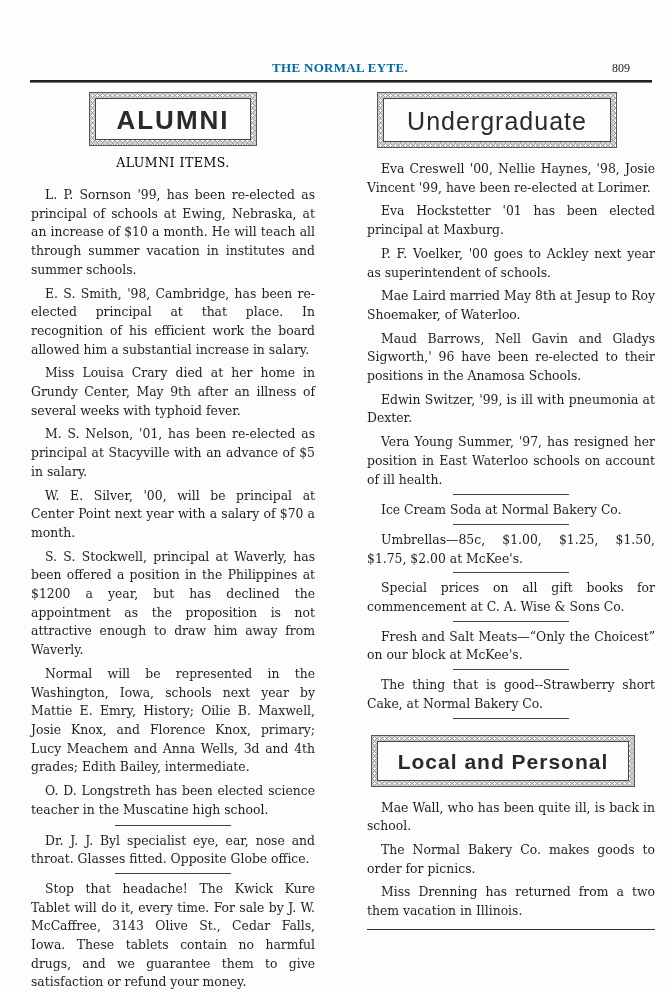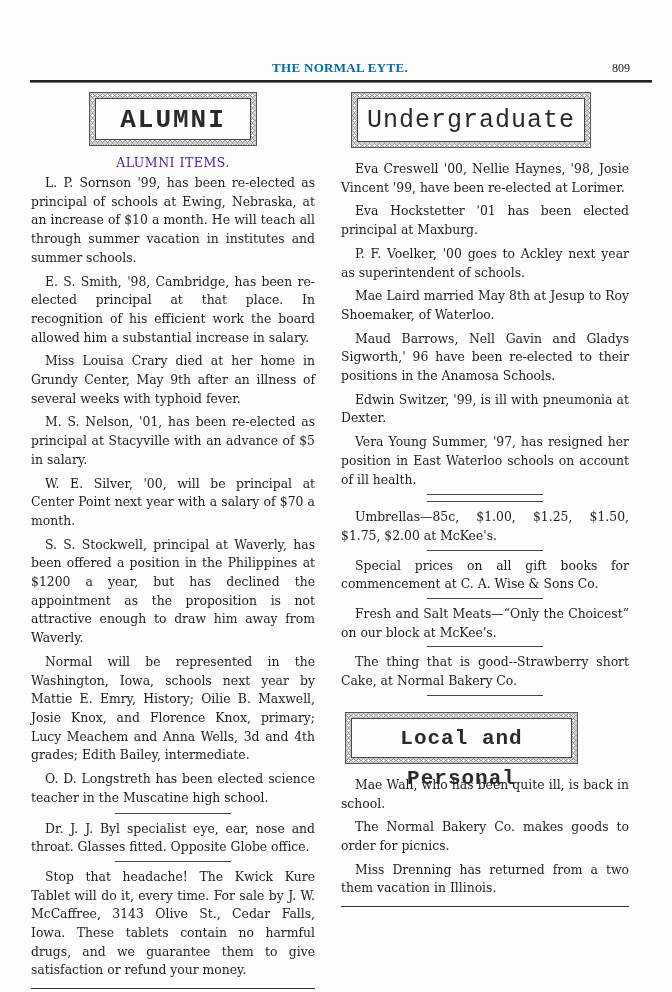--- a/index.html
+++ b/index.html
@@ -6,34 +6,34 @@
   html, body { width: 672px; height: 992px; background: #fdfdfb; overflow: hidden; }
   body { position: relative; font-family: "DejaVu Serif", "Liberation Serif", serif; color: #1f1f1f; }
 
   .running-head { position: absolute; top: 60px; left: 30px; width: 620px; height: 20px; }
   .running-title { position: absolute; left: 0; right: 0; text-align: center; font-family: "Liberation Serif", serif; font-weight: bold; font-size: 13px; letter-spacing: 0.3px; color: #0369a1; }
   .page-number { position: absolute; right: 20px; top: 1px; font-family: "Liberation Serif", serif; font-size: 12px; color: #222; text-align: center; }
   .head-rule { position: absolute; top: 80px; left: 30px; width: 622px; height: 3px; border-top: 2px solid #222; border-bottom: 1px solid #777; }
 
   .column { position: absolute; top: 92px; }
   .col-left { left: 31px; width: 284px; }
-  .col-right { left: 341px; width: 288px; }
+  .col-right { left: 367px; width: 288px; }
 
   .banner { position: relative; margin: 0 auto; padding: 5px; background:
       radial-gradient(circle at 50% 50%, #fff 1.2px, #444 1.6px, transparent 2.2px) 0 0 / 5px 5px,
       #cfcfcf; border: 1px solid #555; }
-  .banner-inner { background: #fdfdfb; border: 1px solid #444; text-align: center; font-family: Liberation Mono, monospace; font-weight: bold; color: #2a2a2a; letter-spacing: 1px; }
+  .banner-inner { background: #fdfdfb; border: 1px solid #444; text-align: center; font-family: Liberation Sans, sans-serif; font-weight: bold; color: #2a2a2a; letter-spacing: 1px; }
   .banner-alumni { width: 168px; height: 54px; margin-left: 58px; }
   .banner-alumni .banner-inner { height: 42px; line-height: 42px; font-size: 26px; letter-spacing: 2px; }
   .banner-under { width: 240px; height: 56px; margin-left: 10px; }
   .banner-under .banner-inner { height: 44px; line-height: 44px; font-size: 25px; font-weight: normal; }
-  .banner-local { width: 233px; height: 52px; margin-left: 4px; margin-top: 16px; }
+  .banner-local { width: 264px; height: 52px; margin-left: 4px; margin-top: 16px; }
   .banner-local .banner-inner { height: 40px; line-height: 40px; font-size: 21px; }
 
-  .section-heading { text-align: center; font-size: 12.5px; letter-spacing: 0.5px; margin-top: 9px; margin-bottom: 4px; color: #4c1d95; }
+  .section-heading { text-align: center; font-size: 12.5px; letter-spacing: 0.5px; margin-top: 9px; margin-bottom: 16px; color: #000000; }
 
   p.item { font-size: 12.4px; line-height: 18.7px; text-align: justify; text-indent: 14px; margin-bottom: 5px; color: #1e1e1e; }
   .col-right p.item { text-indent: 14px; }
   .col-right p.first { margin-top: 12px; }
   p.ad { margin-bottom: 4px; }
 
   .short-rule { width: 116px; height: 0; border-top: 1px solid #444; margin: 8px auto 8px auto; }
   .short-rule.tight { margin: 4px auto 6px auto; }
 
   .foot-rule { border-top: 1px solid #333; margin-top: 8px; }
@@ -78,20 +78,21 @@
 
   <p class="item first">Eva Creswell '00, Nellie Haynes, '98, Josie Vincent '99, have been re-elected at Lorimer.</p>
   <p class="item">Eva Hockstetter '01 has been elected principal at Maxburg.</p>
   <p class="item">P. F. Voelker, '00 goes to Ackley next year as superintendent of schools.</p>
   <p class="item">Mae Laird married May 8th at Jesup to Roy Shoemaker, of Waterloo.</p>
   <p class="item">Maud Barrows, Nell Gavin and Gladys Sigworth,' 96 have been re-elected to their positions in the Anamosa Schools.</p>
   <p class="item">Edwin Switzer, '99, is ill with pneumonia at Dexter.</p>
   <p class="item">Vera Young Summer, '97, has resigned her position in East Waterloo schools on account of ill health.</p>
 
   <div class="short-rule tight"></div>
+  <p class="item ad">Ice Cream Soda at Normal Bakery Co.</p>
   <div class="short-rule tight"></div>
   <p class="item ad">Umbrellas—85c, $1.00, $1.25, $1.50, $1.75, $2.00 at McKee's.</p>
   <div class="short-rule tight"></div>
   <p class="item ad">Special prices on all gift books for commencement at C. A. Wise &amp; Sons Co.</p>
   <div class="short-rule tight"></div>
   <p class="item ad">Fresh and Salt Meats—“Only the Choicest” on our block at McKee's.</p>
   <div class="short-rule tight"></div>
   <p class="item ad">The thing that is good--Strawberry short Cake, at Normal Bakery Co.</p>
   <div class="short-rule tight"></div>
 

